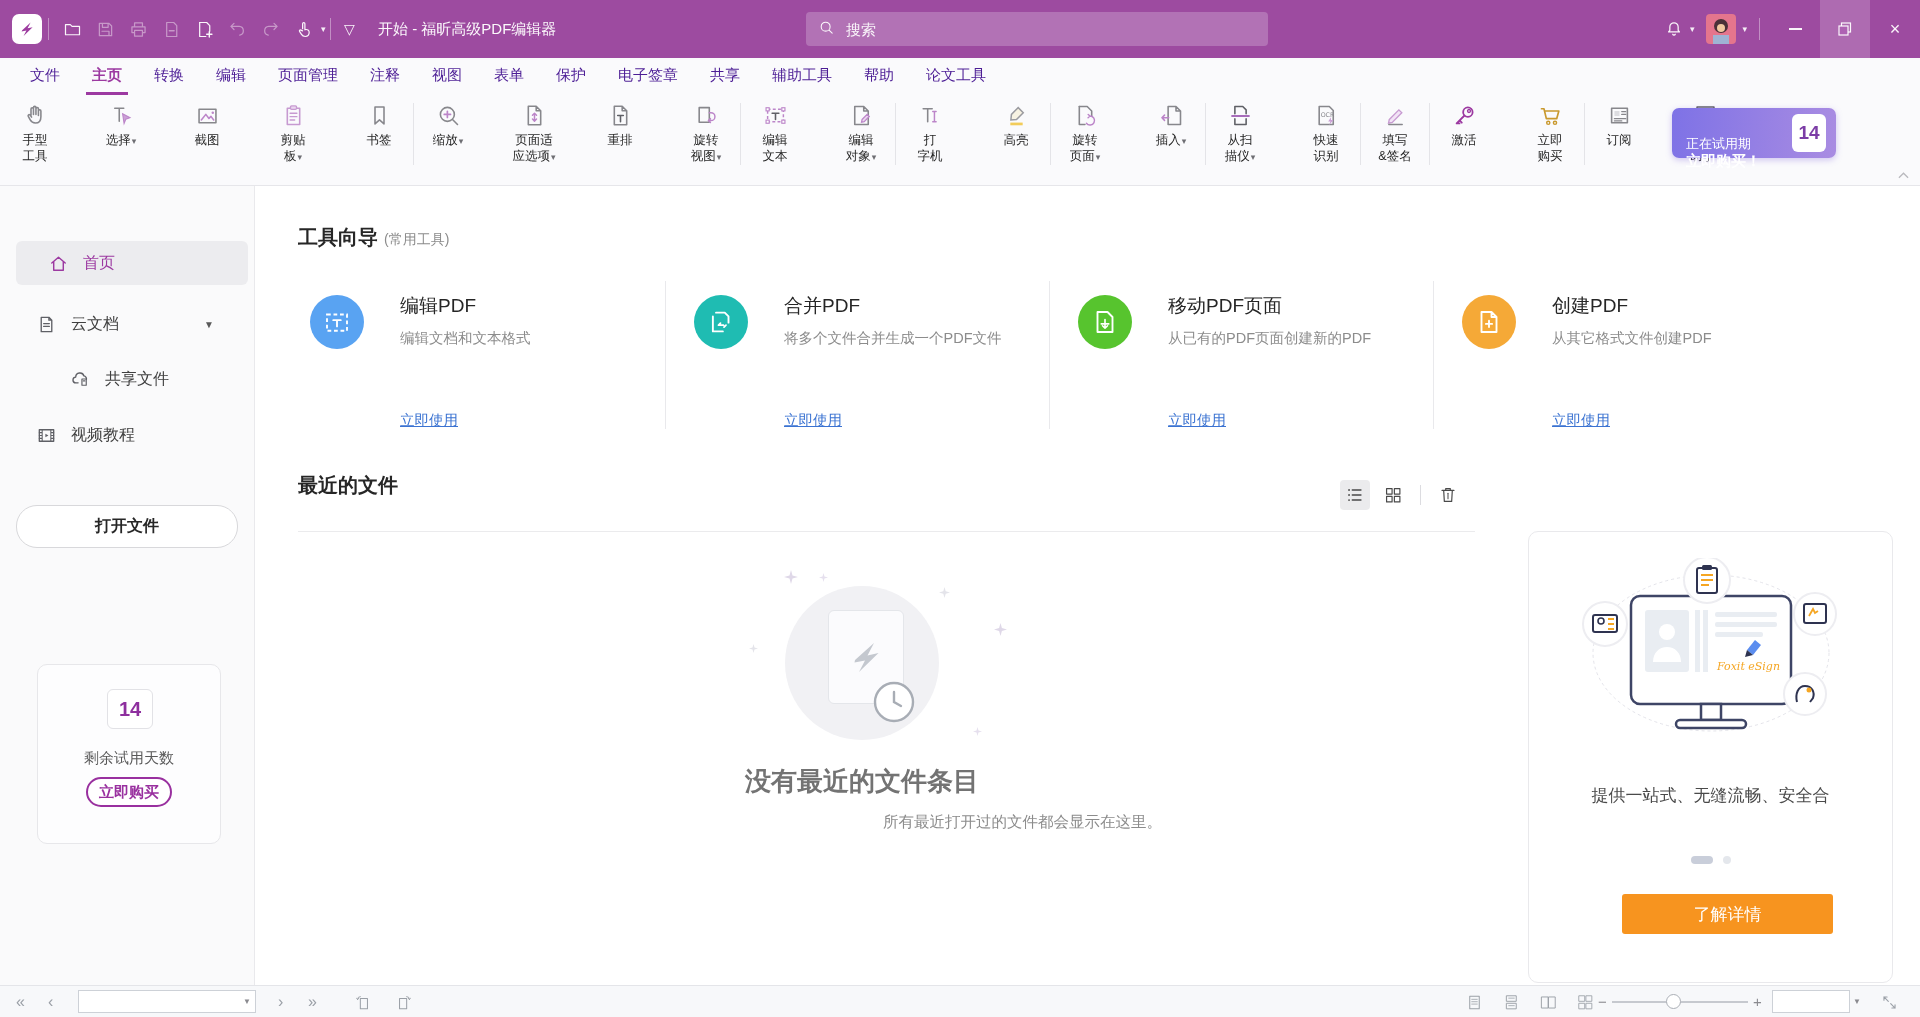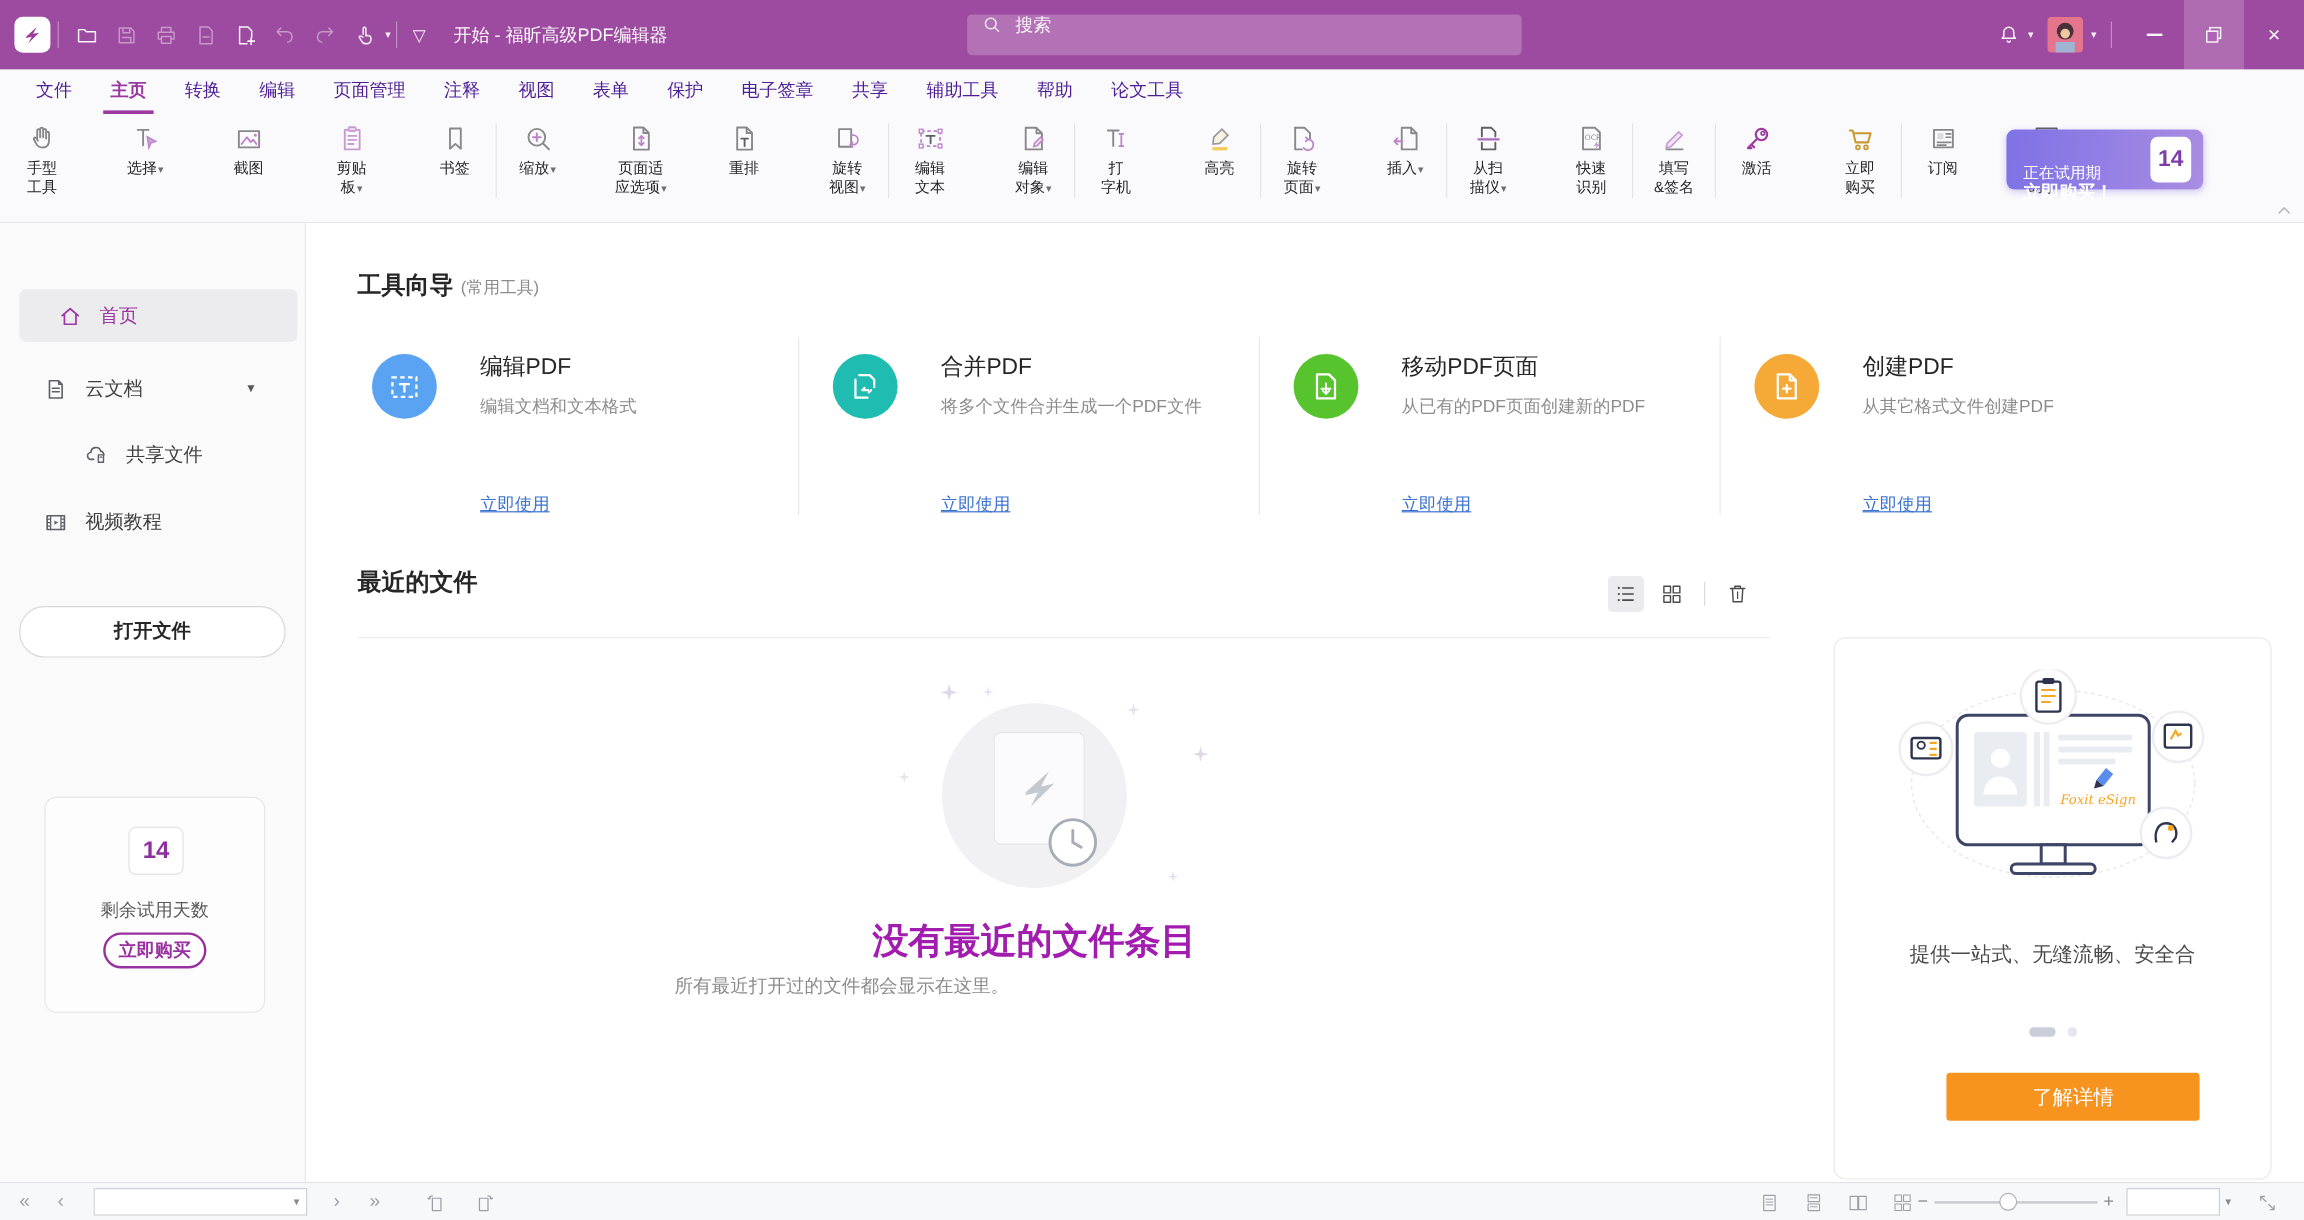--- a/index.html
+++ b/index.html
@@ -11,21 +11,21 @@
   .tb-logo{position:absolute;left:12px;top:14px;width:30px;height:30px;background:#fff;border-radius:7px;display:flex;align-items:center;justify-content:center;}
   .tb-logo svg{width:20px;height:20px;}
   .tb-sep{position:absolute;top:18px;width:1px;height:22px;background:rgba(255,255,255,.38);}
   .tb-actions{position:absolute;left:56px;top:10px;height:38px;display:flex;align-items:center;}
   .tb-btn{width:33px;height:38px;display:flex;align-items:center;justify-content:center;}
   .tb-btn svg{width:21px;height:21px;}
   .tb-btn.disabled{opacity:.45;}
   .tb-caret{color:rgba(255,255,255,.9);font-size:9px;margin-left:1px;}
   .tb-flyout{position:absolute;left:344px;top:0;height:58px;display:flex;align-items:center;color:rgba(255,255,255,.95);font-size:14px;}
   .tb-title{position:absolute;left:378px;top:0;height:58px;display:flex;align-items:center;color:rgba(255,255,255,.96);font-size:15px;}
-  .tb-search{position:absolute;left:806px;top:12px;width:462px;height:34px;background:rgba(255,255,255,.22);border-radius:4px;display:flex;align-items:flex-start;padding:0 12px;box-sizing:border-box;}
+  .tb-search{position:absolute;left:806px;top:12px;width:462px;height:34px;background:rgba(255,255,255,.22);border-radius:4px;display:flex;align-items:center;padding:0 12px;box-sizing:border-box;}
   .tb-search svg{width:17px;height:17px;margin-right:9px;flex:none;}
   .tb-search input{flex:1;background:transparent;border:none;outline:none;color:#fff;font-size:15px;font-family:inherit;}
   .tb-search input::placeholder{color:rgba(255,255,255,.92);}
   .tb-right{position:absolute;right:0;top:0;height:58px;display:flex;align-items:center;}
   .tb-bell{width:30px;height:58px;display:flex;align-items:center;justify-content:center;}
   .tb-bell svg{width:20px;height:20px;}
   .tb-avatar{width:30px;height:30px;border-radius:4px;overflow:hidden;margin-left:12px;}
   .tb-avatar svg{width:30px;height:30px;display:block;}
   .winbtn{width:50px;height:58px;display:flex;align-items:center;justify-content:center;color:rgba(255,255,255,.95);}
   .winbtn.max{background:rgba(255,255,255,.18);}
@@ -92,22 +92,22 @@
   .recent-tools{position:absolute;top:294px;height:30px;display:flex;align-items:center;}
   .rt-btn{width:30px;height:30px;display:flex;align-items:center;justify-content:center;border-radius:4px;}
   .rt-btn svg{width:22px;height:22px;}
   .rt-btn.selected{background:#EBEBED;}
   .rt-sep{width:1px;height:20px;background:#DCDCE0;margin:0 12px;}
   .recent-rule{position:absolute;left:43px;top:345px;width:1177px;height:1px;background:#EBEBED;}
   .empty-circle{position:absolute;left:530px;top:400px;width:154px;height:154px;border-radius:50%;background:#F1F1F4;}
   .empty-page{position:absolute;left:573px;top:424px;width:74px;height:92px;background:#FBFBFD;border:1px solid #E4E6EA;border-radius:6px;display:flex;align-items:center;justify-content:center;}
   .empty-page svg{width:44px;height:44px;}
   .empty-clock{position:absolute;left:618px;top:495px;width:42px;height:42px;}
-  .empty-title{position:absolute;left:307px;top:578px;width:600px;text-align:center;font-size:30px;font-weight:bold;color:#a21caf;}
-  .empty-desc{position:absolute;left:307px;top:626px;width:600px;text-align:left;font-size:15.5px;color:#8C8C8C;}
+  .empty-title{position:absolute;left:307px;top:578px;width:600px;text-align:center;font-size:26px;font-weight:bold;color:#737373;}
+  .empty-desc{position:absolute;left:307px;top:626px;width:600px;text-align:right;font-size:15.5px;color:#8C8C8C;}
   .sparkle{position:absolute;}
 
   
   .promo{position:absolute;left:1273px;top:345px;width:365px;height:452px;border:1px solid #E9E9EC;border-radius:10px;background:#fff;box-sizing:border-box;}
   .promo-illus{position:absolute;left:50px;top:26px;width:264px;height:218px;}
   .promo-line{position:absolute;width:100%;text-align:center;font-size:17px;color:#4A4A4A;}
   .promo-dots{position:absolute;left:0;top:324px;width:100%;display:flex;justify-content:center;align-items:center;gap:10px;}
   .dot-pill{width:22px;height:8px;border-radius:4px;background:#C9CEDA;}
   .dot{width:8px;height:8px;border-radius:50%;background:#E4E7EC;}
   .promo-btn{position:absolute;left:93px;top:362px;width:211px;height:40px;background:#F7941F;border-radius:3px;display:flex;align-items:center;justify-content:center;color:#fff;font-size:17px;}

